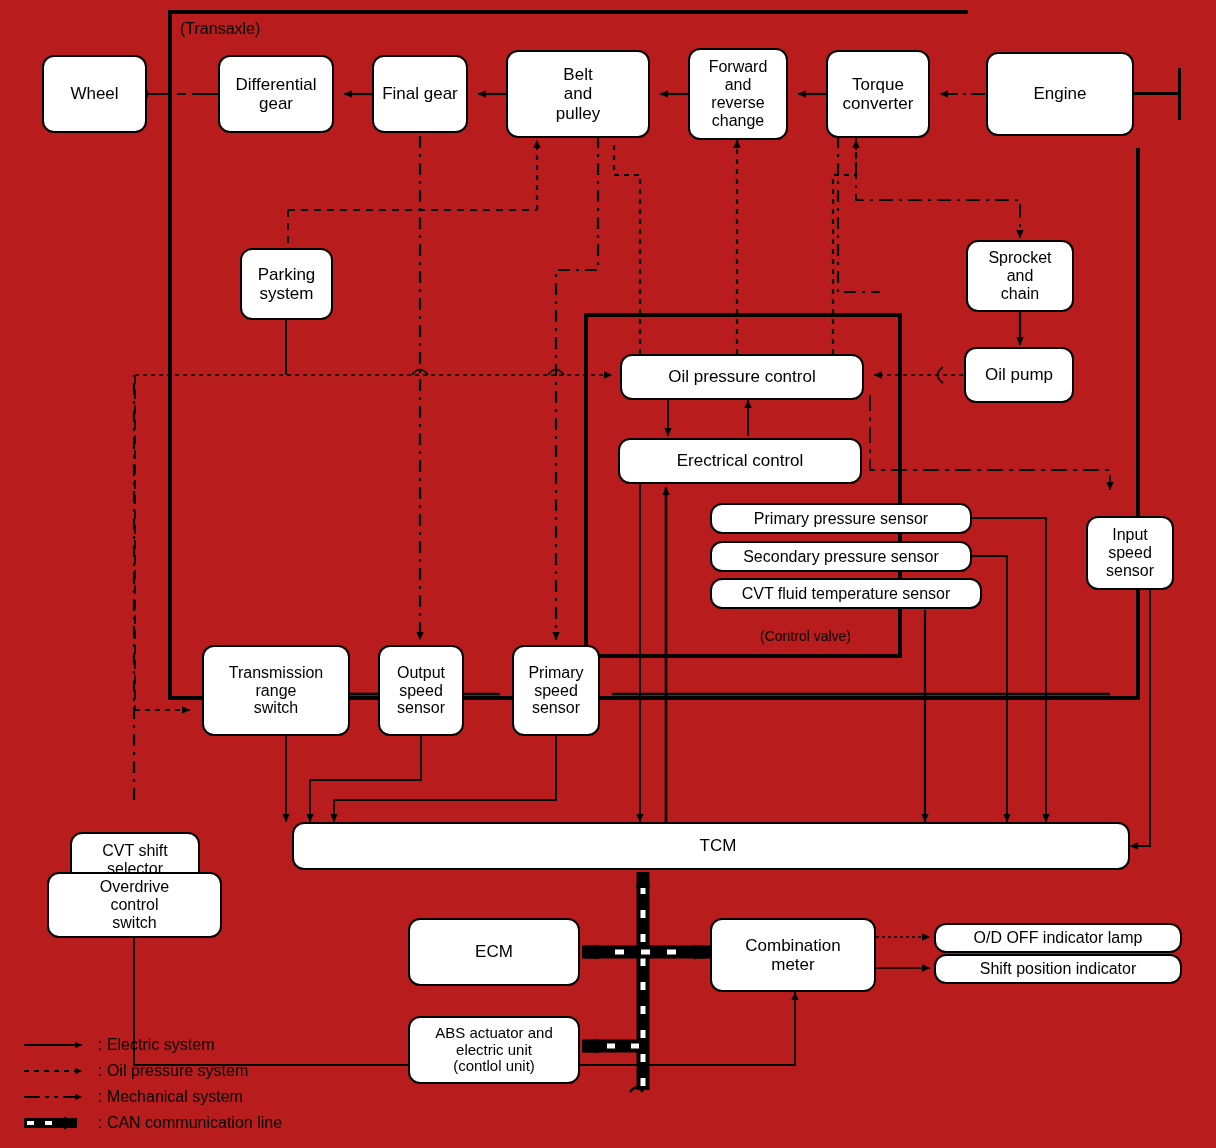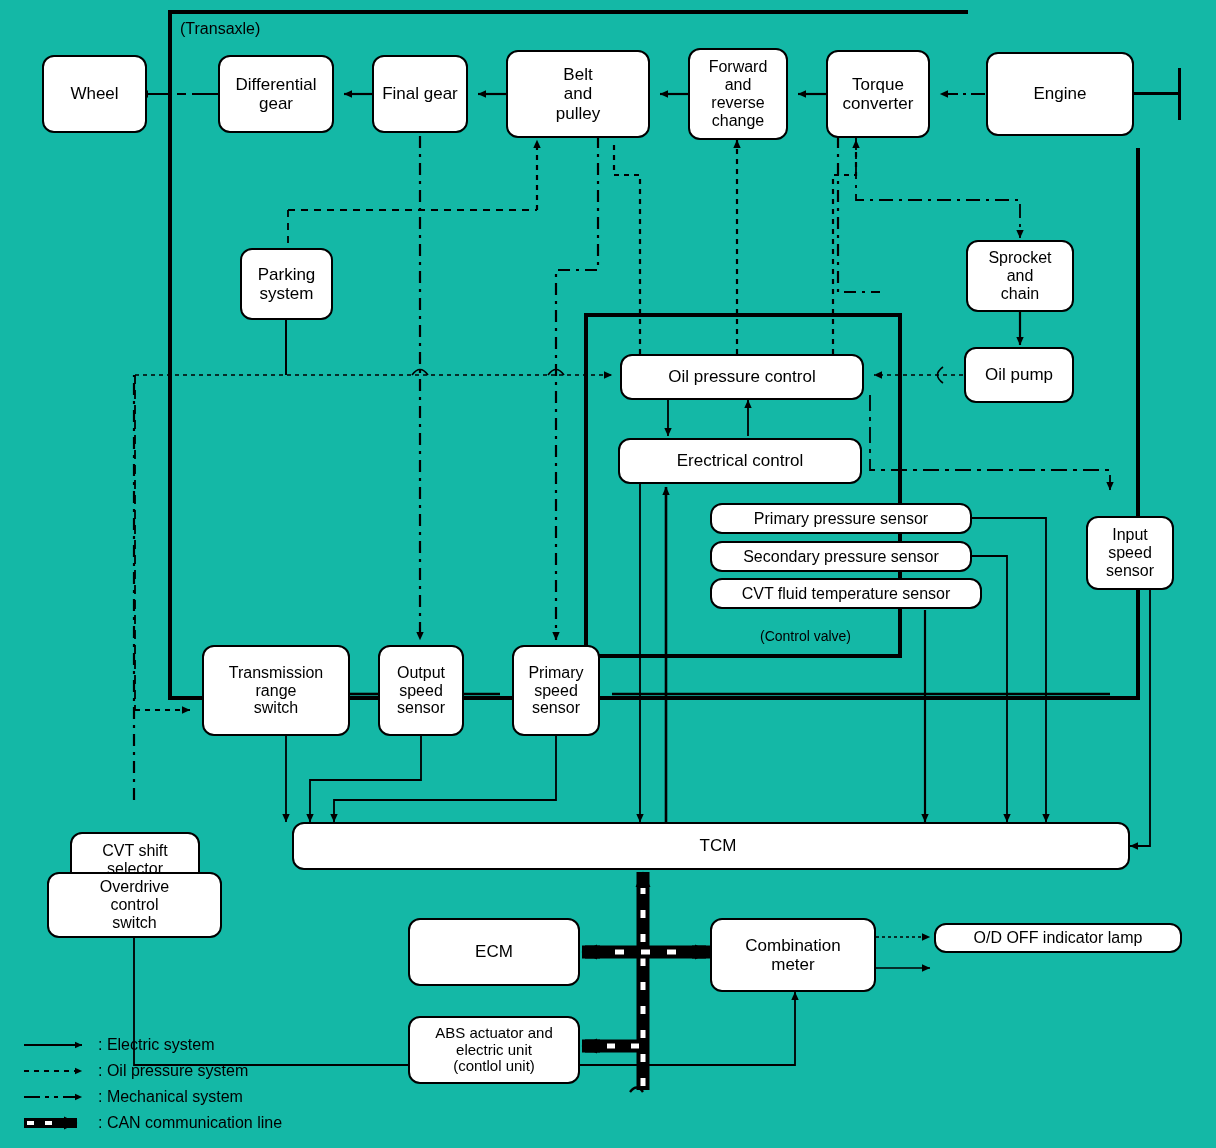--- a/index.html
+++ b/index.html
@@ -1,16 +1,16 @@
 <!DOCTYPE html>
 <html><head>
 <meta charset="utf-8">
 <style>
   html,body{margin:0;padding:0;background:#ffffff;}
-  #root{position:relative;width:1216px;height:1148px;background:#14b8a6;
+  #root{position:relative;width:1216px;height:1148px;background:#b91c1c;
         font-family:"Liberation Sans","DejaVu Sans",sans-serif;color:#000;overflow:hidden;}
   svg#wires{position:absolute;left:0;top:0;width:1216px;height:1148px;}
   .node{position:absolute;box-sizing:border-box;border:2px solid #000;border-radius:12px;
         background:#fff;display:flex;align-items:center;justify-content:center;
         text-align:center;line-height:1.12;z-index:3;}
   .node span{display:block;padding:0 3px;}
   .f17{font-size:17px;}
   .f16{font-size:16px;}
   .f15{font-size:15px;}
   .plain{position:absolute;z-index:4;}
@@ -258,20 +258,23 @@
 (contlol unit)</span></div>
 
   <div class="node f17" style="left:710px;top:918px;width:166px;height:74px;white-space:pre-line;">
     <span>Combination
 meter</span></div>
 
   <div class="node f16" style="left:934px;top:923px;width:248px;height:30px;">
     <span>O/D OFF indicator lamp</span>
     </div>
 
+  <div class="node f16" style="left:934px;top:954px;width:248px;height:30px;">
+    <span>Shift position indicator</span>
+    </div>
 
   <div class="legend" style="left:22px;top:1032px;">
 
     <div class="legend-row">
       <svg class="lg-svg" width="70" height="14" viewBox="0 0 70 14" xmlns="http://www.w3.org/2000/svg">
         <defs>
             <marker id="lm1" markerWidth="8" markerHeight="8" refX="7.5" refY="4" orient="auto" markerUnits="userSpaceOnUse">
           <path d="M0,0.6 L7.6,4 L0,7.4 z" fill="#000"></path>
             </marker>
           </defs>

